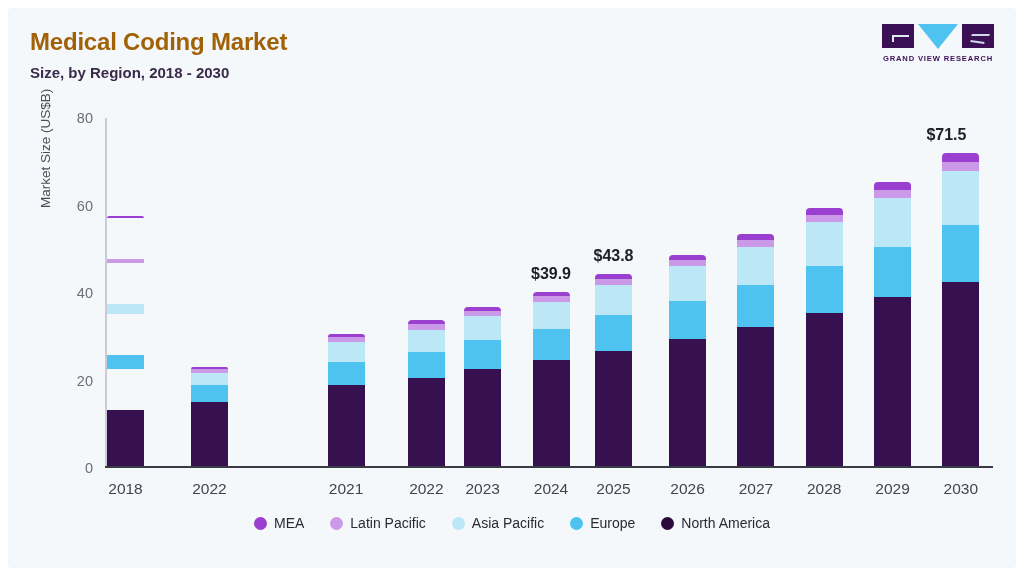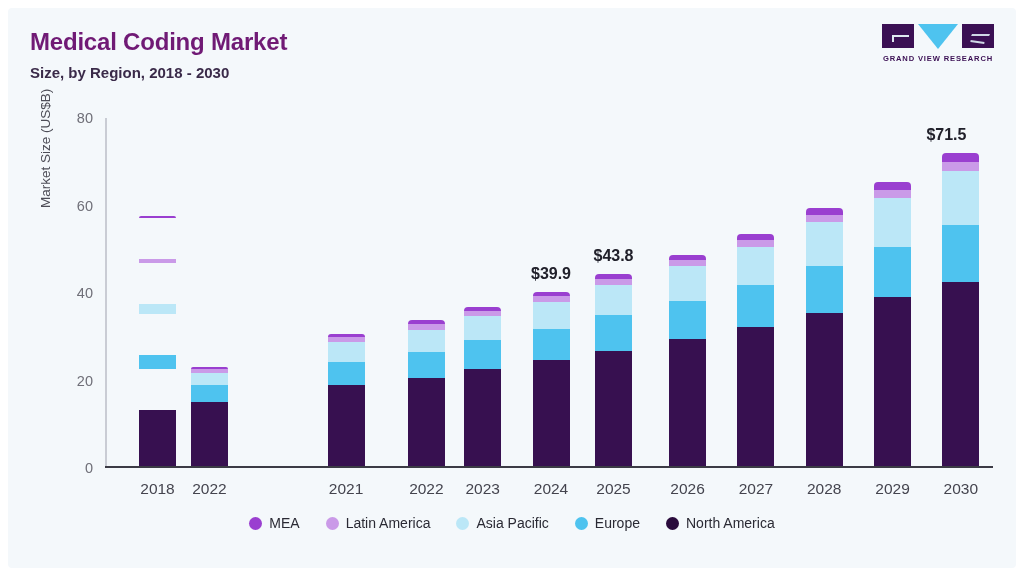--- a/index.html
+++ b/index.html
@@ -19,21 +19,21 @@
     left: 8px; top: 8px;
     width: 1008px; height: 560px;
     background: #f4f8fb;
     border-radius: 4px;
     overflow: hidden;
   }
   
   .title {
     position: absolute; left: 22px; top: 20px;
     font-size: 24px; font-weight: bold;
-    color: #701a75;
+    color: #a16207;
     letter-spacing: -0.2px;
   }
   .subtitle {
     position: absolute; left: 22px; top: 56px;
     font-size: 15px; font-weight: bold;
     color: #3a2a49;
   }
   
   .logo {
     position: absolute; right: 22px; top: 16px;
@@ -191,21 +191,21 @@
       <div class="axis-line-y"></div>
       <div class="axis-line-x"></div>
       <div id="yticks">
           <div class="ytick" style="top: 350px;">0</div>
           <div class="ytick" style="top: 262.5px;">20</div>
           <div class="ytick" style="top: 175px;">40</div>
           <div class="ytick" style="top: 87.5px;">60</div>
           <div class="ytick" style="top: 0px;">80</div>
         </div>
       <div class="bars" id="bars">
-          <div class="bar-group" style="left: 32px; width: 37px; gap: 41px;">
+          <div class="bar-group" style="left: 0; width: 37px; gap: 41px;">
             <div class="seg" style="height: 55.5625px; background: rgb(55, 16, 80);"></div>
             <div class="seg" style="height: 14.875px; background: rgb(78, 195, 239);"></div>
             <div class="seg" style="height: 10.0625px; background: rgb(187, 231, 247);"></div>
             <div class="seg" style="height: 3.5px; background: rgb(202, 154, 232);"></div>
             <div class="seg cap" style="height: 2.1875px; background: rgb(154, 63, 208);"></div>
             <div class="xtick">2018</div>
           </div>
           <div class="bar-group" style="left: 83.9615px; width: 37px;">
             <div class="seg" style="height: 63.875px; background: rgb(55, 16, 80);"></div>
             <div class="seg" style="height: 17.0625px; background: rgb(78, 195, 239);"></div>
@@ -302,21 +302,21 @@
 
     <div class="ylabel">Market Size (US$B)</div>
 
     <div class="legend" id="legend">
         <div class="legend-item">
           <span class="legend-dot" style="background: rgb(154, 63, 208);"></span>
           <span class="legend-label">MEA</span>
         </div>
         <div class="legend-item">
           <span class="legend-dot" style="background: rgb(202, 154, 232);"></span>
-          <span class="legend-label">Latin America</span>
+          <span class="legend-label">Latin Pacific</span>
         </div>
         <div class="legend-item">
           <span class="legend-dot" style="background: rgb(187, 231, 247);"></span>
           <span class="legend-label">Asia Pacific</span>
         </div>
         <div class="legend-item">
           <span class="legend-dot" style="background: rgb(78, 195, 239);"></span>
           <span class="legend-label">Europe</span>
         </div>
         <div class="legend-item">

